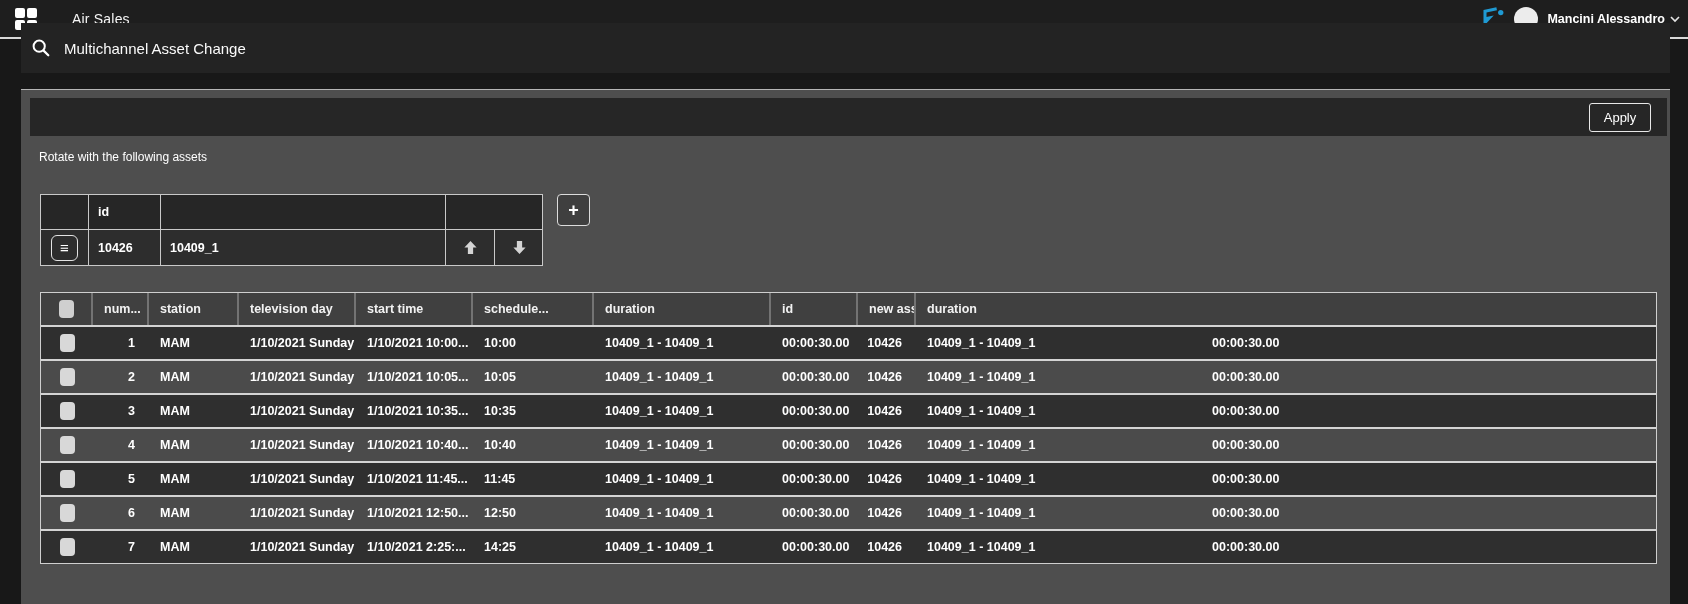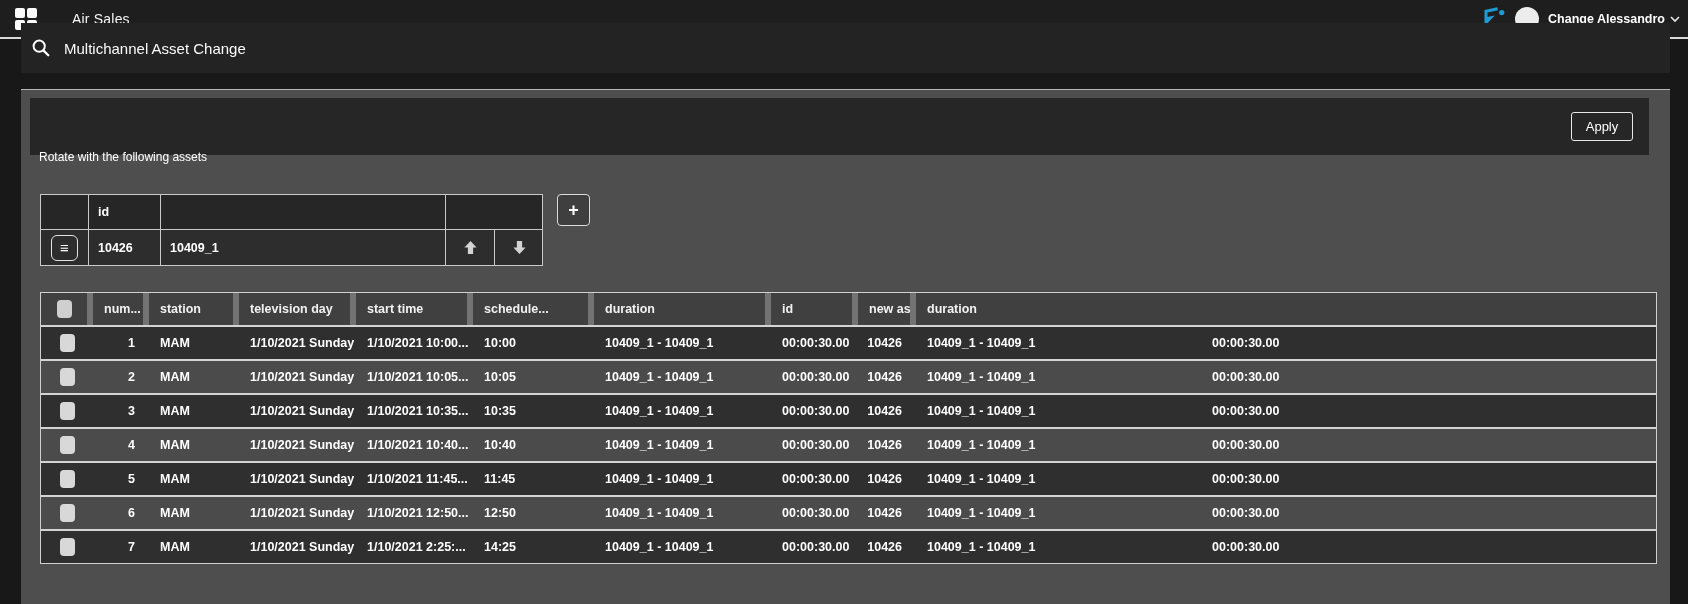--- a/index.html
+++ b/index.html
@@ -32,21 +32,21 @@
   }
   .search-icon { margin-left:10px; width:20px; height:20px; }
   .search-text { margin-left:13px; font-size:15px; color:#fafafa; }
 
   
   .panel {
     position:absolute; top:89px; left:21px; width:1649px; height:515px;
     background:#4e4e4e; border-top:1px solid #b5b5b5;
   }
   .toolbar {
-    position:absolute; top:8px; left:9px; right:21px; height:57px;
+    position:absolute; top:8px; left:9px; right:3px; height:38px;
     background:#262626; display:flex; align-items:center; justify-content:flex-end;
   }
   .apply-btn {
     margin-right:16px; min-width:62px; height:29px; padding:0 12px;
     background:transparent; border:1px solid #e8e8e8; border-radius:3px;
     color:#fff; font-size:13px; font-family:inherit; cursor:pointer;
   }
   .rotate-title { position:absolute; top:60px; left:18px; font-size:12px; color:#fff; }
 
   
@@ -72,21 +72,21 @@
     display:flex; align-items:center; justify-content:center;
   }
 
   
   .main-table { position:absolute; top:202px; left:19px; width:1617px; border:1px solid #cfcfcf; background:#2f2f2f; }
   .trow, .thead {
     display:grid;
     grid-template-columns:52px 56px 90px 117px 117px 121px 177px 87px 58px 285px 88px 1fr;
   }
   .thead { background:#404040; height:32px; }
-  .thead .cell { border-right:6px solid #737373; position:relative; color:#f2f2f2; }
+  .thead .cell { border-right:2px solid #737373; position:relative; color:#f2f2f2; }
   .thead .cell:last-child { border-right:none; }
   .trow { height:34px; border-top:2px solid #d4d4d4; }
   .trow.odd  { background:#2f2f2f; }
   .trow.even { background:#4b4b4b; }
   .cell {
     display:flex; align-items:center; padding-left:11px;
     font-size:12.5px; font-weight:bold; color:#fff;
     white-space:nowrap; overflow:hidden;
   }
   .cell.al-r { justify-content:flex-end; padding-right:14px; padding-left:2px; }
@@ -107,21 +107,21 @@
     </svg>
   </div>
   <div class="app-title">Air Sales</div>
   <div class="topbar-right">
     <svg class="brand-logo" viewBox="0 0 24 24">
       <circle cx="19.5" cy="6.5" r="2.3" fill="#1f9ad3"></circle>
       <path d="M16 3.2 L6 5.4 L6 20 L13 18.4" fill="none" stroke="#1f9ad3" stroke-width="2.6"></path>
       <path d="M6 10.5 L13.5 9 L6 17 Z" fill="#1f9ad3"></path>
     </svg>
     <div class="avatar"></div>
-    <div class="user-name">Change Alessandro</div>
+    <div class="user-name">Mancini Alessandro</div>
     <span class="chevron">
       <svg width="10" height="8" viewBox="0 0 10 8">
           <polyline points="1,2 5,6 9,2" fill="none" stroke="#e5e5e5" stroke-width="1.6"></polyline>
         </svg>
     </span>
   </div>
 </div>
 <div class="separator"></div>
 
 <div class="search-row">

